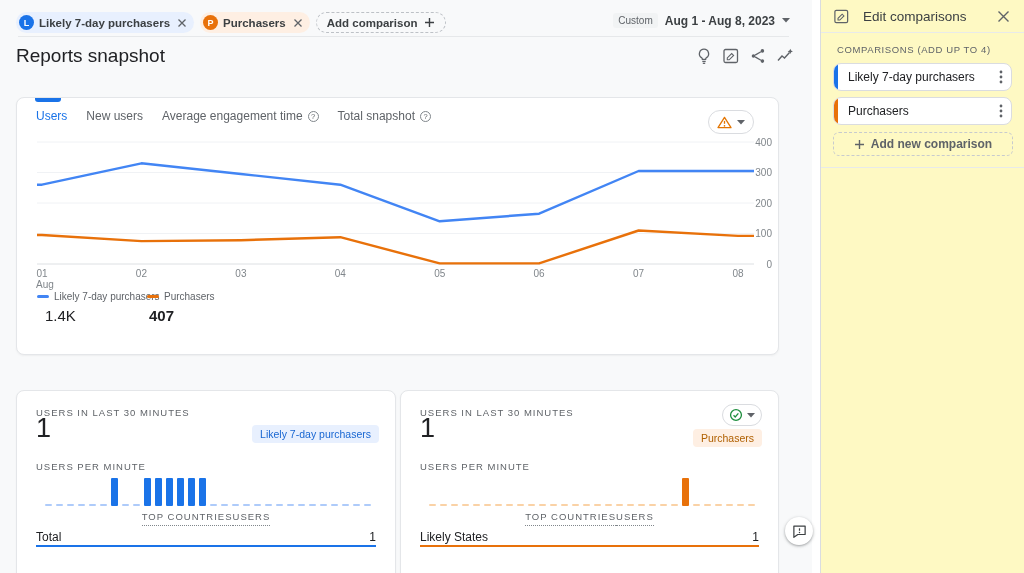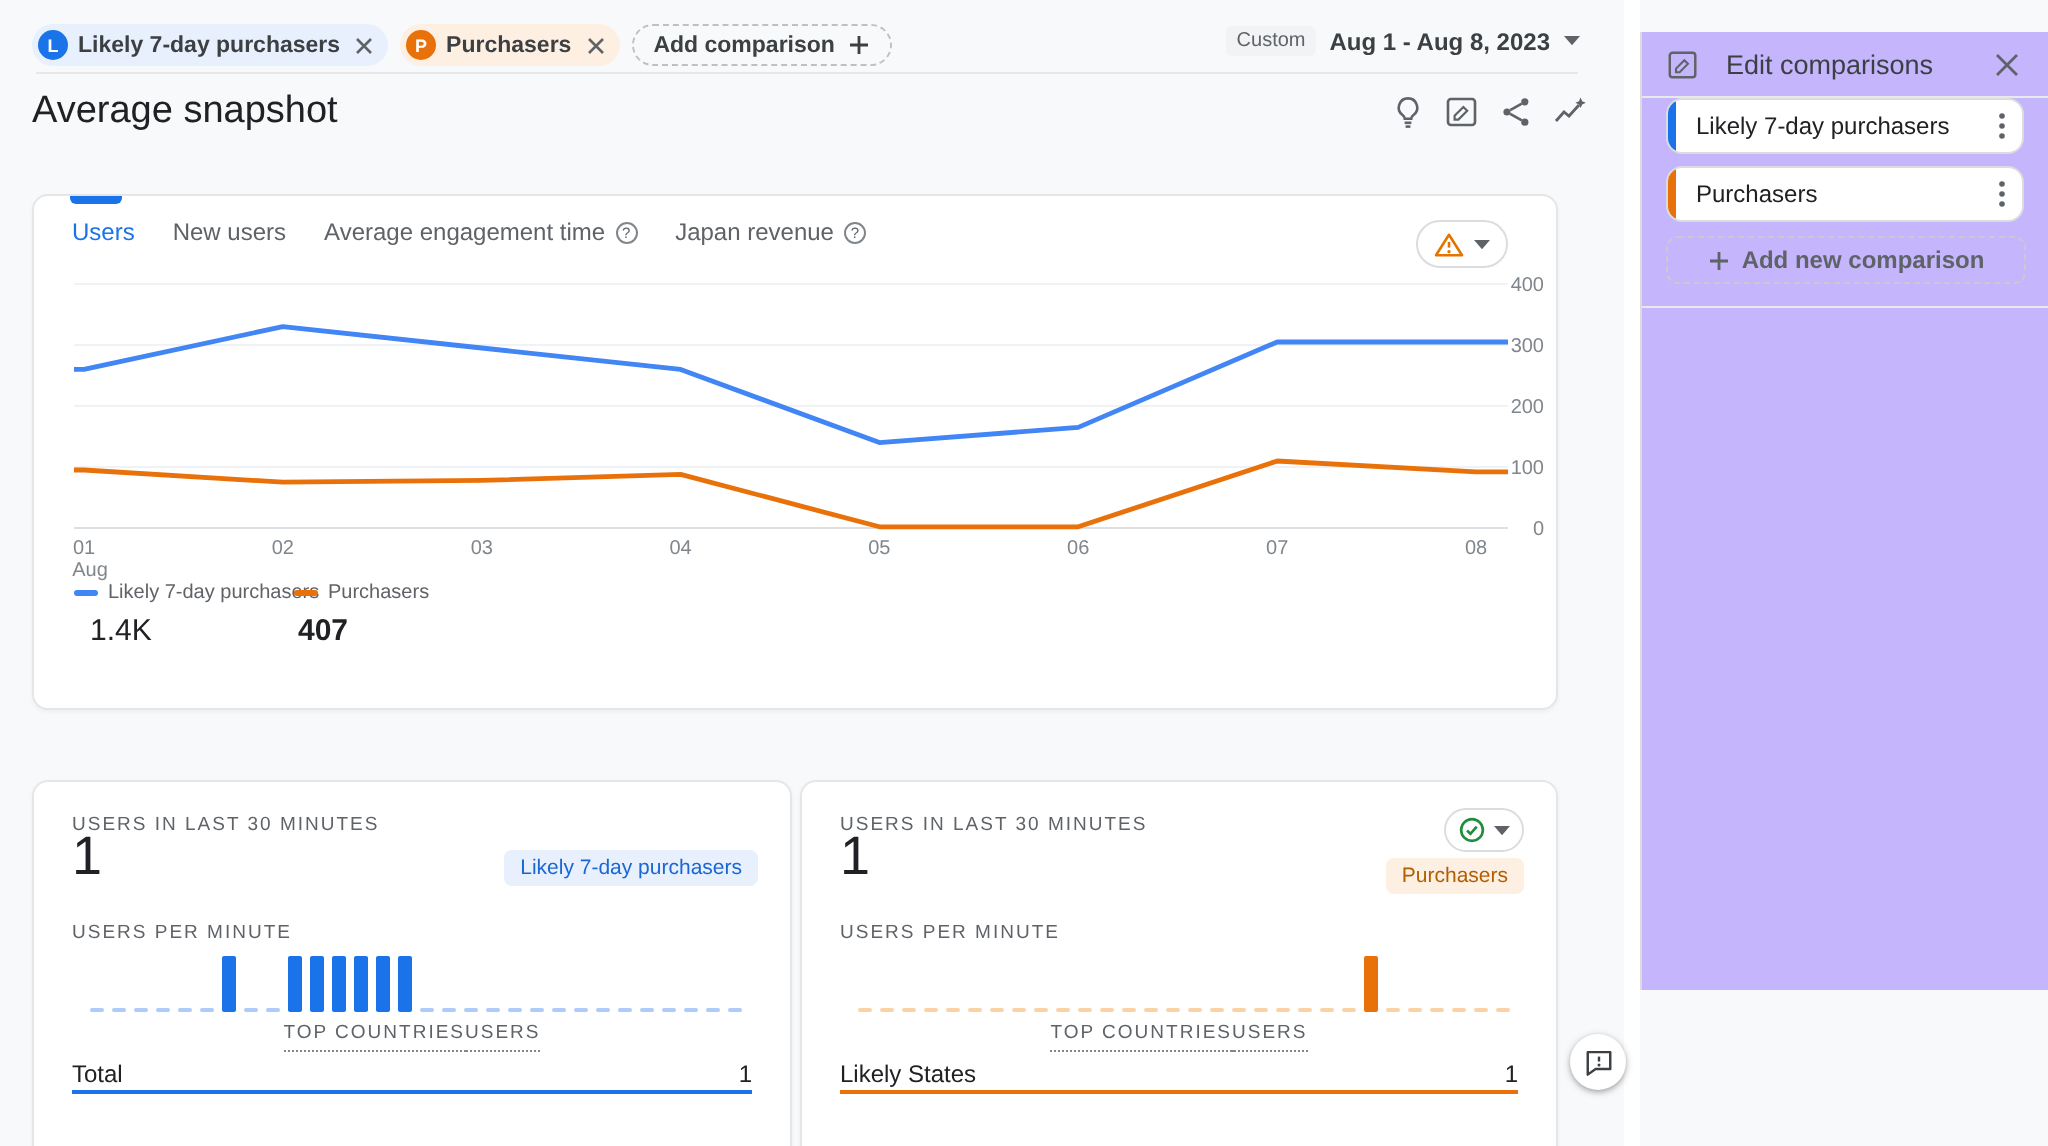--- a/index.html
+++ b/index.html
@@ -57,21 +57,21 @@
   .rt-head span{font-size:9.5px;letter-spacing:1px;color:#5f6368;border-bottom:1px dotted #80868b;padding-bottom:3px}
   .rt-row{position:absolute;left:19px;right:19px;top:139px;display:flex;justify-content:space-between;font-size:12px;color:#202124}
   .rt-underline{position:absolute;left:19px;right:19px;top:154px;height:2px}
 
   .fab{position:absolute;left:785px;top:517px;width:28px;height:28px;border-radius:50%;background:#fff;border:none;
        box-shadow:0 1px 2px rgba(60,64,67,.3),0 1px 3px 1px rgba(60,64,67,.15);
        display:flex;align-items:center;justify-content:center;z-index:5}
 
   
   .gutter{position:absolute;left:812px;top:0;width:8px;height:573px;background:#fff}
-  .panel{position:absolute;left:820px;top:16px;width:204px;height:479px;background:#c4b5fd;
+  .panel{position:absolute;left:820px;top:0;width:204px;height:573px;background:#fef9c3;
          border-left:1px solid #dadce0;box-sizing:border-box}
   .panel-header{display:flex;align-items:center;height:32px;padding:0 12px;border-bottom:1px solid #e8eaea}
   .panel-title{font-size:13.5px;color:#3c4043;margin-left:13px;flex:1}
   .panel-x{background:none;border:none;padding:2px;display:flex}
   .section-label{font-size:9.5px;color:#5f6368;letter-spacing:.6px;padding:11px 16px 8px}
   .cmp-item{position:relative;margin:0 12px 6px;height:28px;border:1px solid #dadce0;border-radius:8px;
         display:flex;align-items:center;background:#fff;overflow:hidden;box-sizing:border-box}
   .cmp-accent{position:absolute;left:0;top:0;bottom:0;width:4px}
   .cmp-label{margin-left:14px;font-size:12px;color:#202124;flex:1;white-space:nowrap}
   .kebab{border:none;background:none;padding:0 8px;display:flex;align-items:center}
@@ -118,21 +118,21 @@
     <span class="date-value">Aug 1 - Aug 8, 2023</span>
     <span style="display:flex">
       <svg width="8" height="5">
           <path d="M0 0h8L4 4.6z" fill="#5f6368"></path>
         </svg>
       </span>
   </div>
 
   <div class="top-divider"></div>
 
-  <h1 class="page-title">Average snapshot</h1>
+  <h1 class="page-title">Reports snapshot</h1>
 
   <div class="actions">
     <button class="icon-btn">
       <svg width="18" height="18" viewBox="0 0 18 18">
           <path d="M9 2.2a4.6 4.6 0 0 0-2.6 8.4c.6.45 1 1.1 1 1.8h3.2c0-.7.4-1.35 1-1.8A4.6 4.6 0 0 0 9 2.2z" fill="none" stroke="#5f6368" stroke-width="1.3"></path>
           <line x1="7.3" y1="14.4" x2="10.7" y2="14.4" stroke="#5f6368" stroke-width="1.3"></line>
           <line x1="7.8" y1="16.3" x2="10.2" y2="16.3" stroke="#5f6368" stroke-width="1.3"></line>
         </svg>
     </button>
     <button class="icon-btn">
@@ -165,21 +165,21 @@
           <span>Users</span>
         </button>
         <button class="tab">
           <span>New users</span>
         </button>
         <button class="tab">
           <span>Average engagement time</span>
           <span class="help">?</span>
         </button>
         <button class="tab">
-          <span>Japan revenue</span>
+          <span>Total snapshot</span>
           <span class="help">?</span>
         </button>
       </div>
     <button class="dq-pill">
       <span style="display:flex">
         <svg width="15" height="13" viewBox="0 0 16 14">
             <path d="M8 1.5 15 12.5H1Z" fill="none" stroke="#e37400" stroke-width="1.4" stroke-linejoin="round"></path>
             <line x1="8" y1="5.3" x2="8" y2="8.4" stroke="#e37400" stroke-width="1.4"></line>
             <circle cx="8" cy="10.6" r="0.9" fill="#e37400"></circle>
           </svg>
@@ -360,20 +360,21 @@
           <path d="M5.3 12.8v-1.9l4.4-4.4 1.9 1.9-4.4 4.4z" fill="none" stroke="#5f6368" stroke-width="1.1"></path>
         </svg>
       </span>
     <span class="panel-title">Edit comparisons</span>
     <button class="panel-x">
       <svg width="13" height="13">
           <path d="M1.5 1.5l10 10M11.5 1.5l-10 10" stroke="#5f6368" stroke-width="1.4"></path>
         </svg>
     </button>
   </div>
+  <div class="section-label">COMPARISONS (ADD UP TO 4)</div>
   <div id="panel-items">
       <div class="cmp-item">
         <span class="cmp-accent" style="background: rgb(26, 115, 232);"></span>
         <span class="cmp-label">Likely 7-day purchasers</span>
         <button class="kebab">
           <svg width="4" height="14">
             <circle cx="2" cy="2" r="1.4" fill="#5f6368"></circle>
             <circle cx="2" cy="7" r="1.4" fill="#5f6368"></circle>
             <circle cx="2" cy="12" r="1.4" fill="#5f6368"></circle>
           </svg>

